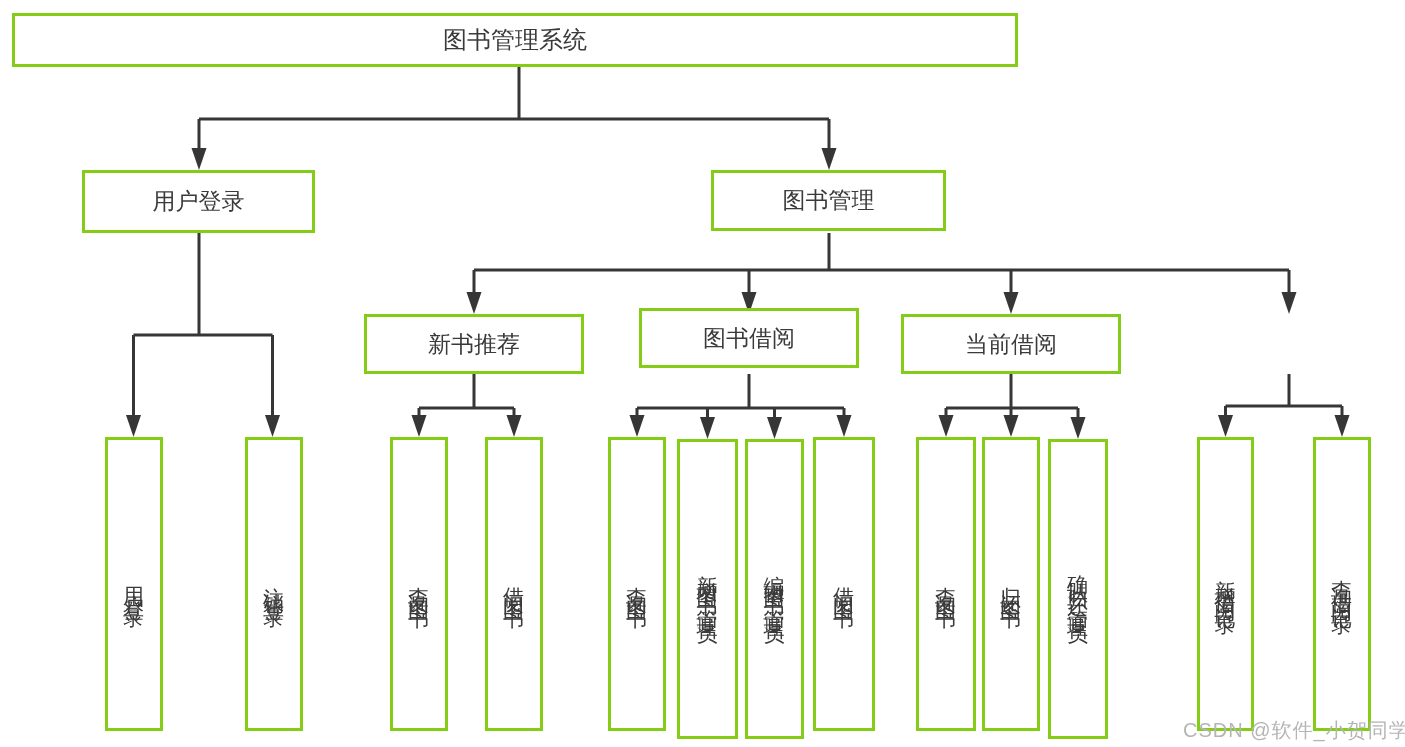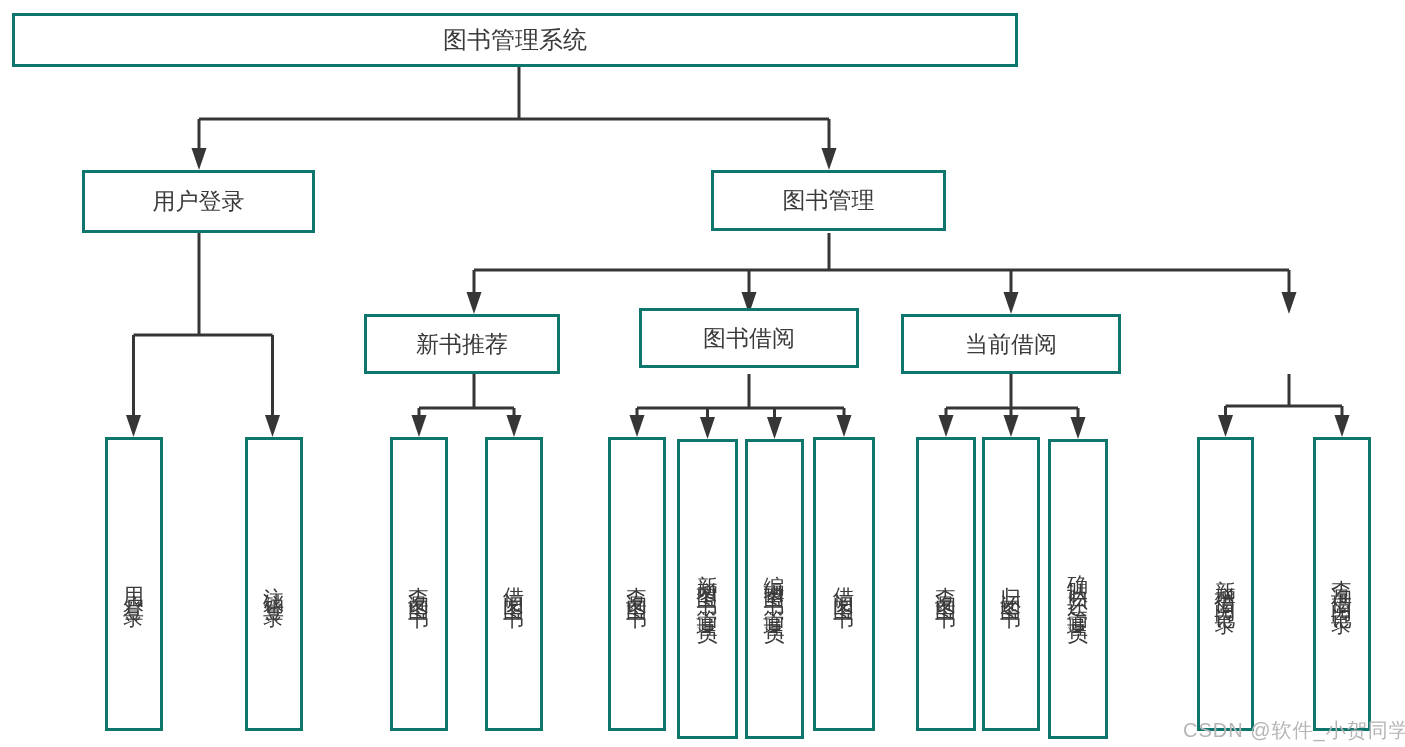--- a/index.html
+++ b/index.html
@@ -18,21 +18,21 @@
   .wires {
     position: absolute;
     left: 0;
     top: 0;
     width: 1405px;
     height: 747px;
   }
   .node {
     position: absolute;
     box-sizing: border-box;
-    border: 3px solid #0f766e;
+    border: 3px solid #84cc16;
     background: #ffffff;
     display: flex;
     align-items: center;
     justify-content: center;
     color: #3a3a3a;
   }
   .hbox { font-size: 23px; }
   .hbox.root { font-size: 24px; }
   .vbox .vtext {
     writing-mode: vertical-lr;
@@ -95,21 +95,21 @@
     <span>图书管理系统</span>
   </div>
 
   <div class="node hbox" style="left:82px; top:170px; width:233px; height:63px;">
     <span>用户登录</span>
   </div>
   <div class="node hbox" style="left:711px; top:170px; width:235px; height:61px;">
     <span>图书管理</span>
   </div>
 
-  <div class="node hbox" style="left:364px; top:314px; width:196px; height:60px;text-align:center;">
+  <div class="node hbox" style="left:364px; top:314px; width:220px; height:60px;text-align:center;">
     <span>新书推荐</span>
   </div>
   <div class="node hbox" style="left:639px; top:308px; width:220px; height:60px;">
     <span>图书借阅</span>
   </div>
   <div class="node hbox" style="left:901px; top:314px; width:220px; height:60px;">
     <span>当前借阅</span>
   </div>
 
   <div class="node vbox" style="left:105px; top:437px; width:58px; height:294px;">

